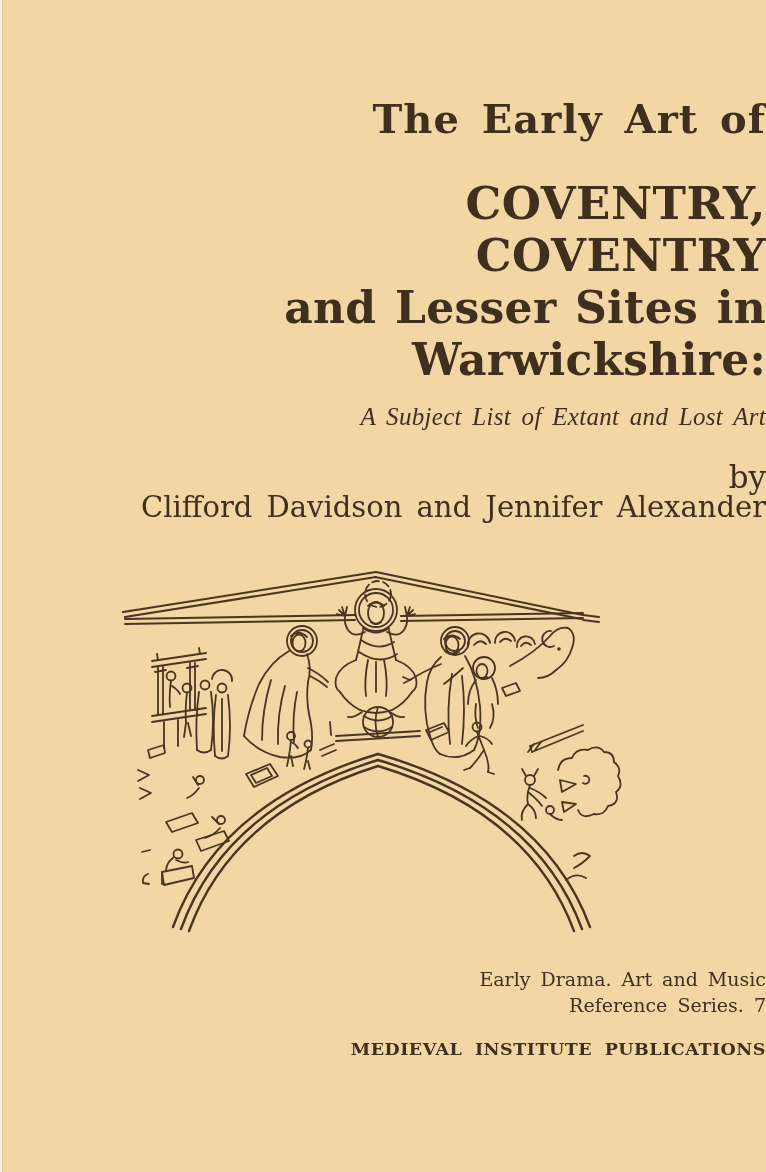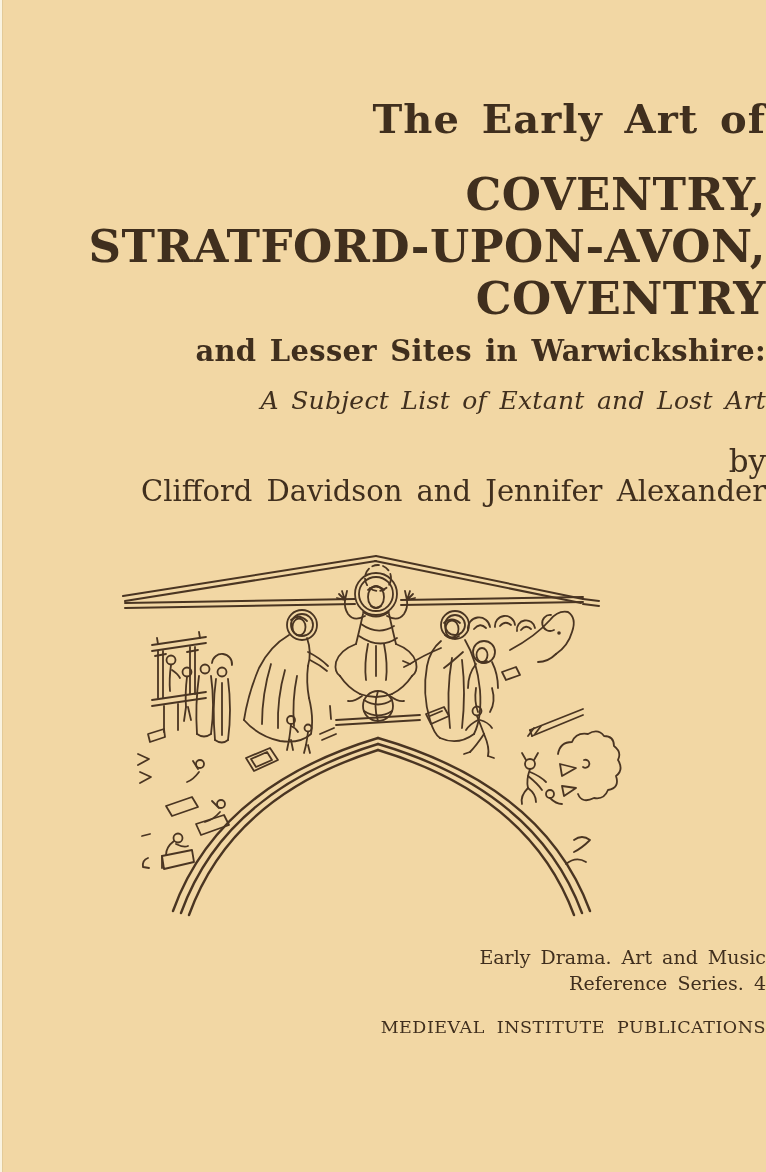--- a/index.html
+++ b/index.html
@@ -16,57 +16,56 @@
     position:absolute;left:0;top:0;bottom:0;width:5px;
     background:linear-gradient(to right,#faf3e0 0 2px,#e3ca98 2px 3px,#f2d7a4 3px);
   }
   .title-prefix{
     padding-top:95px;
     font-size:40px;font-weight:bold;
     letter-spacing:1px;word-spacing:7px;
     line-height:47px;
   }
   .main-title{
-    margin-top:27px;
+    margin-top:36px;
     font-size:45px;font-weight:bold;
     line-height:52px;letter-spacing:0.5px;
   }
   .title-suffix{
-    font-size:29px;line-height:52px;letter-spacing:0.3px;word-spacing:3px;
+    font-size:44px;line-height:52px;letter-spacing:0.3px;word-spacing:3px;
   }
   .subtitle{
-    margin-top:7px;
+    margin-top:14px;
     font-size:25px;font-style:italic;
-    line-height:34px;letter-spacing:0.3px;word-spacing:4px;
+    line-height:34px;letter-spacing:0.3px;word-spacing:4px;font-family:Liberation Serif, serif;
   }
   .byline{margin-top:28px;}
   .by-label{font-size:31px;line-height:30px;}
   .authors{font-size:29px;line-height:30px;word-spacing:5px;}
   .illustration{display:block;margin:42px auto 0;}
   .illustration path,.illustration circle,.illustration ellipse,.illustration line{
     fill:none;stroke:#4a3522;stroke-width:1.8;
     stroke-linecap:round;stroke-linejoin:round;
   }
   .illustration .arch path{stroke-width:2.4;}
   .illustration .gable path{stroke-width:2;}
   .illustration .dot{fill:#4a3522;stroke:none;}
-  .series{margin-top:24px;font-size:19px;line-height:26px;word-spacing:4px;}
-  .publisher{margin-top:18px;font-size:17.5px;letter-spacing:0.5px;word-spacing:6px;line-height:26px;}
+  .series{margin-top:30px;font-size:19px;line-height:26px;word-spacing:4px;}
+  .publisher{margin-top:18px;font-size:17.5px;letter-spacing:0.5px;word-spacing:6px;line-height:26px;font-weight:bold;}
 </style>
 </head>
 <body>
 
 <div class="cover">
   <div class="edge"></div>
 
   <div class="title-prefix">The Early Art of</div>
 
   <div class="main-title">
     <div>COVENTRY,</div>
-    <div>STRATFORD-UPON-AVON,</div>
     <div>COVENTRY</div>
     <div class="title-suffix">and Lesser Sites in Warwickshire:</div>
   </div>
 
   <div class="subtitle">
     <div>A Subject List of Extant and Lost Art</div>
   </div>
 
   <div class="byline">
     <div class="by-label">by</div>
@@ -282,17 +281,17 @@
       <path d="M512,363 Q466,238 300,190"></path>
       <path d="M103,365 Q147,243 300,196"></path>
       <path d="M504,365 Q459,243 300,196"></path>
       <path d="M111,367 Q154,248 300,202"></path>
       <path d="M496,367 Q452,248 300,202"></path>
     </g>
   </svg>
 
   <div class="series">
     <div>Early Drama. Art and Music</div>
-    <div>Reference Series. 4</div>
+    <div>Reference Series. 7</div>
   </div>
 
   <div class="publisher">MEDIEVAL INSTITUTE PUBLICATIONS</div>
 </div>
 
 </body></html>

